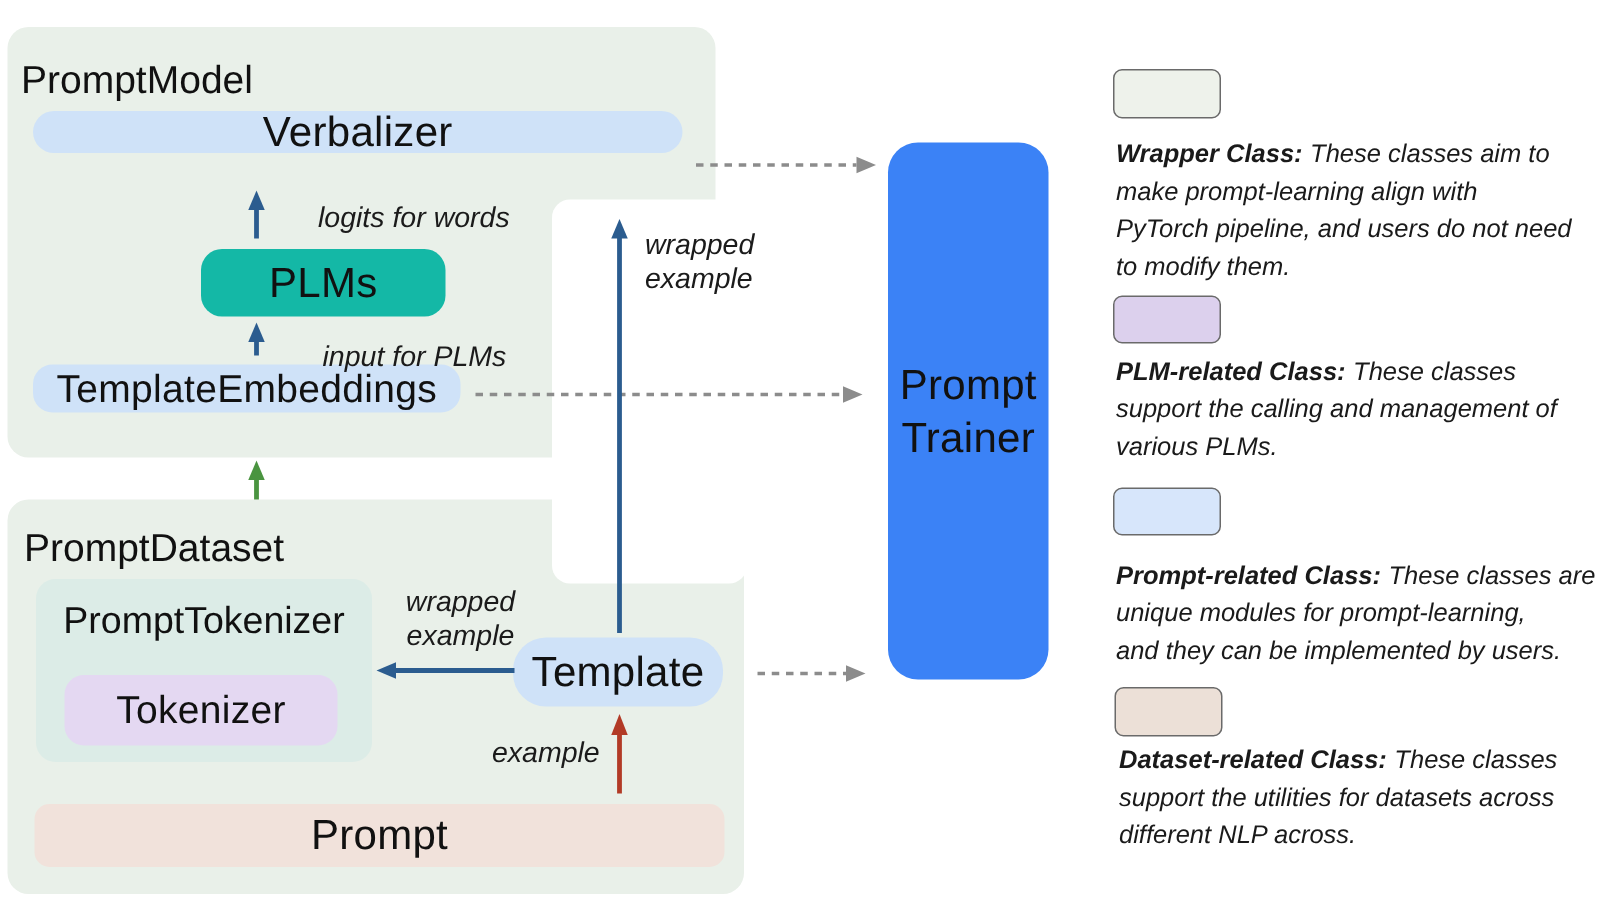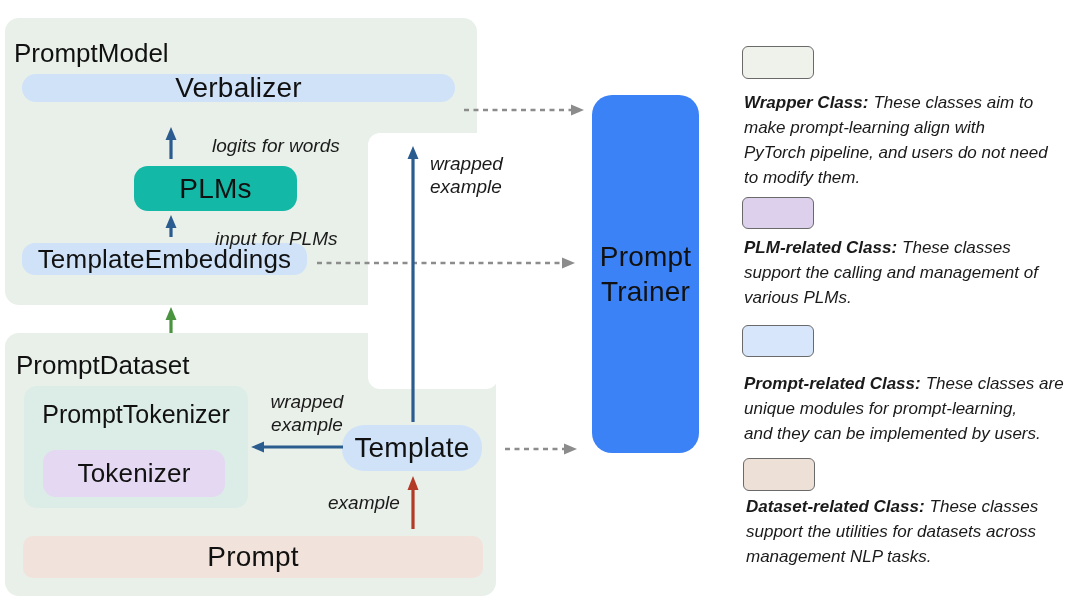--- a/index.html
+++ b/index.html
@@ -124,16 +124,16 @@
   <div class="abs legend-para" style="left:744px;top:371px;">
     <div class="legend-line"><span class="legend-lead">Prompt-related Class:</span><span>These classes are</span></div>
     <div class="legend-line">unique modules for prompt-learning,</div>
     <div class="legend-line">and they can be implemented by users.</div>
   </div>
 
   <div class="abs swatch" style="left: 743px; top: 458px; background-color: rgb(236, 224, 215);"></div>
   <div class="abs legend-para" style="left:746px;top:494px;">
     <div class="legend-line"><span class="legend-lead">Dataset-related Class:</span><span>These classes</span></div>
     <div class="legend-line">support the utilities for datasets across</div>
-    <div class="legend-line">management NLP tasks.</div>
+    <div class="legend-line">different NLP across.</div>
   </div>
 
 </div>
 
 </body></html>

